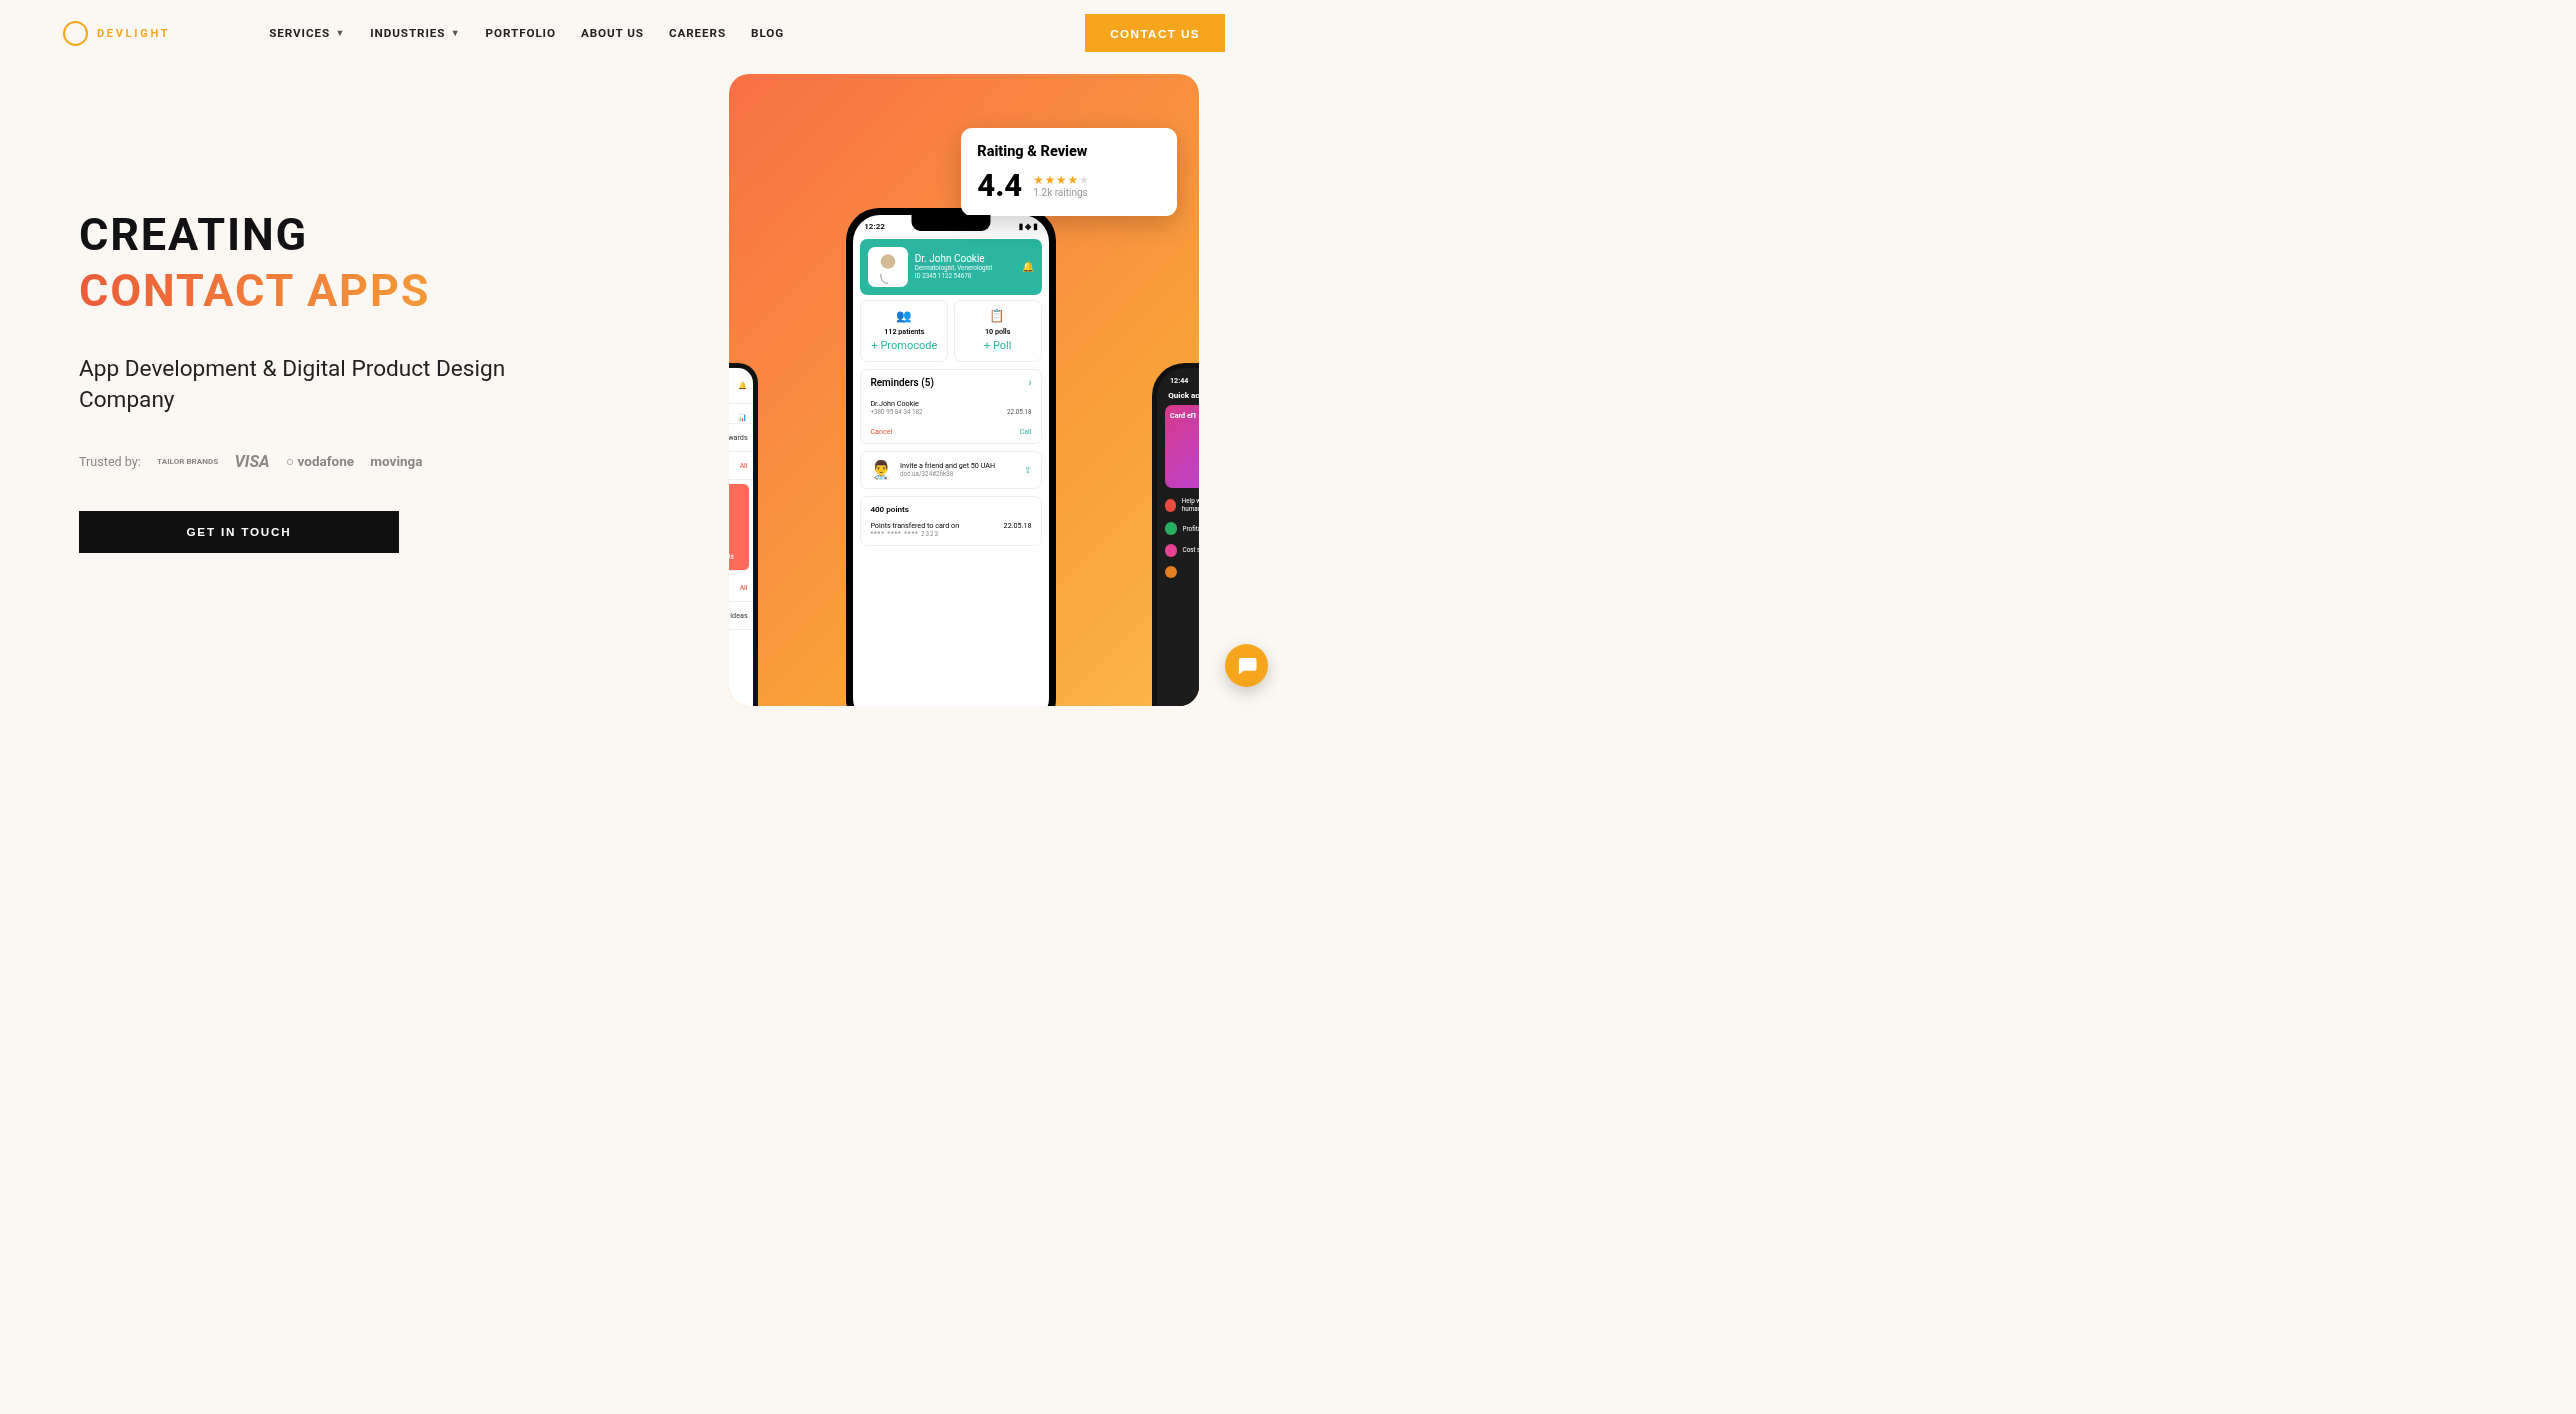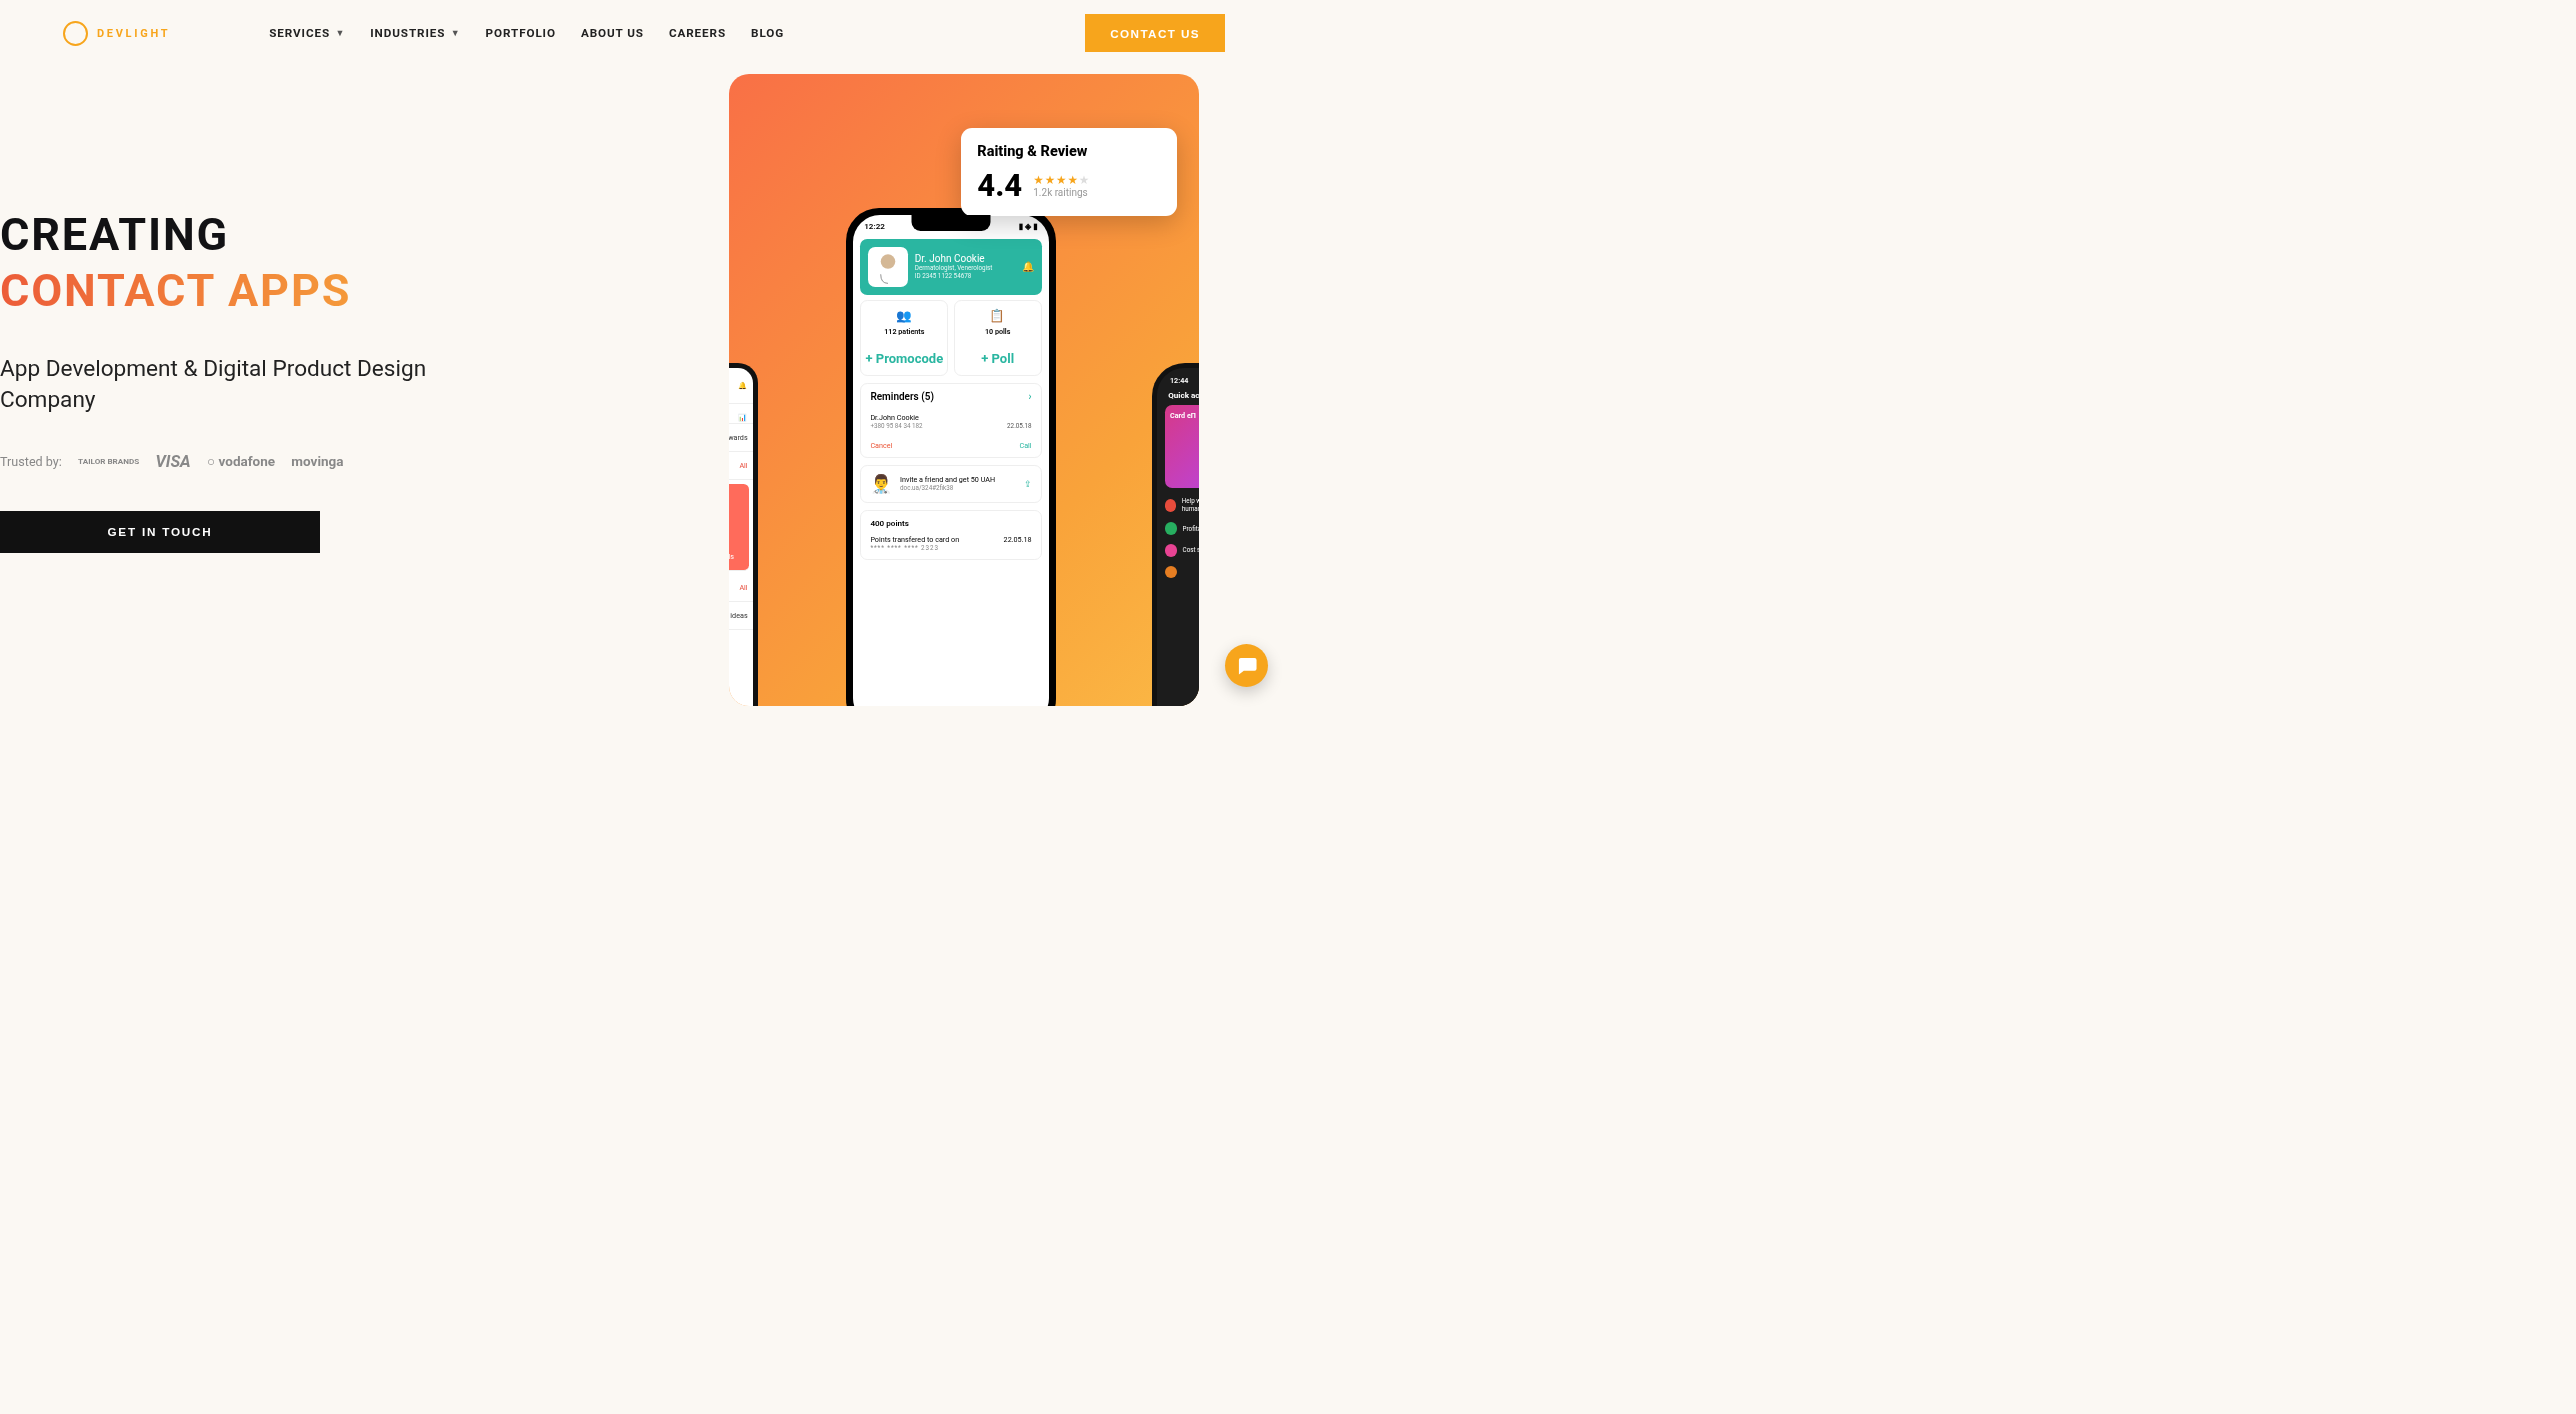--- a/index.html
+++ b/index.html
@@ -47,20 +47,21 @@
   color: #fff;
   padding: 12.6px 25px;
   font-weight: 700; letter-spacing: 1.4px;
   font-size: 11.7px;
   border: none; cursor: pointer;
 }
 
 
 .hero {
   display: flex;
+  padding-left: 79px;
   margin-top: 45px;
 }
 .hero-left { width: 488px; padding-top: 108px;}
 .headline {
   font-size: 45px; font-weight: 700;
   letter-spacing: 1.8px; line-height: 1.25;
   color: #121214;
 }
 .headline .grad {
   background: linear-gradient(90deg, #EC5C39, #F8B13A);
@@ -154,21 +155,21 @@
 .bell { margin-left: auto; color:#fff;font-size:10px;}
 
 .stats { display: flex; gap: 5.4px; margin: 0 7.2px; }
 .stat {
   flex: 1; background: #fff; border: 0.9px solid #eee;
   border-radius: 7.2px; padding: 7.2px 3.6px 9px;
   text-align: center;
 }
 .stat-ico { color: #2AB6A1; font-size: 12.6px; }
 .stat-val { font-size: 7.2px; font-weight: 600; margin-top: 3.6px; }
-.stat-add { color: #2AB6A1; font-size: 13px; margin-top: 15px; font-weight:700;}
+.stat-add { color: #2AB6A1; font-size: 11px; margin-top: 3px; font-weight:400;}
 
 .reminders {
   margin: 7.2px 7.2px 0; border: 0.9px solid #eee;
   border-radius: 7.2px;
 }
 .rem-head {
   display: flex; justify-content: space-between;
   padding: 7.2px 9px; font-size: 10px; font-weight: 600;
 }
 .rem-head .ar { color: #2AB6A1; }

